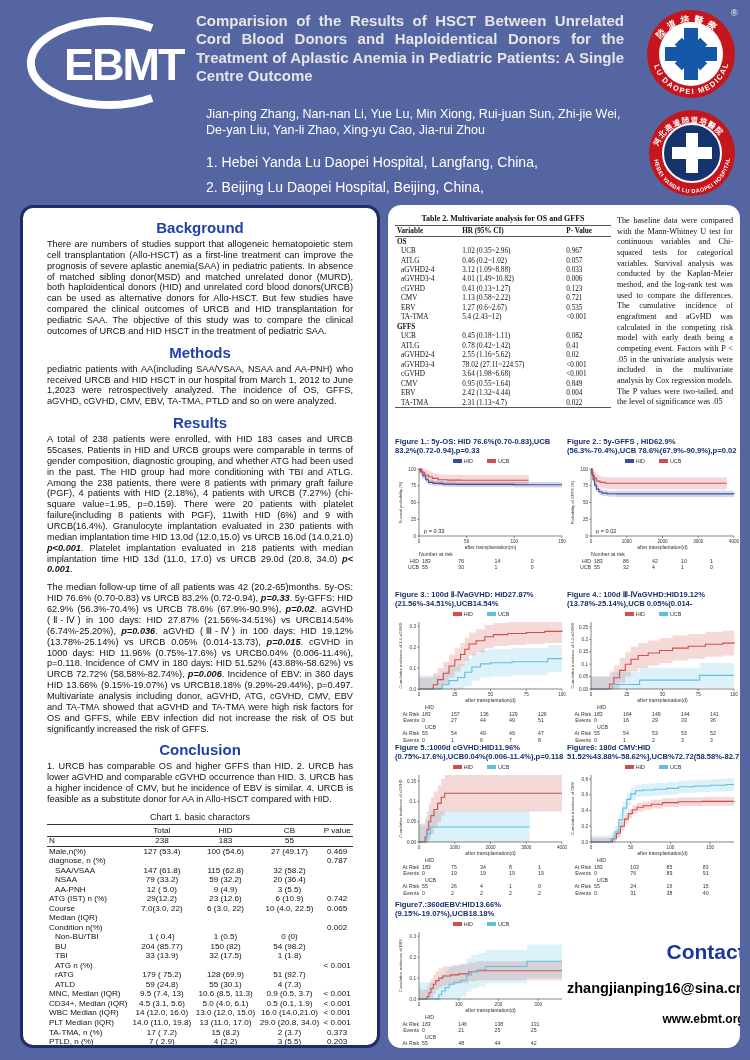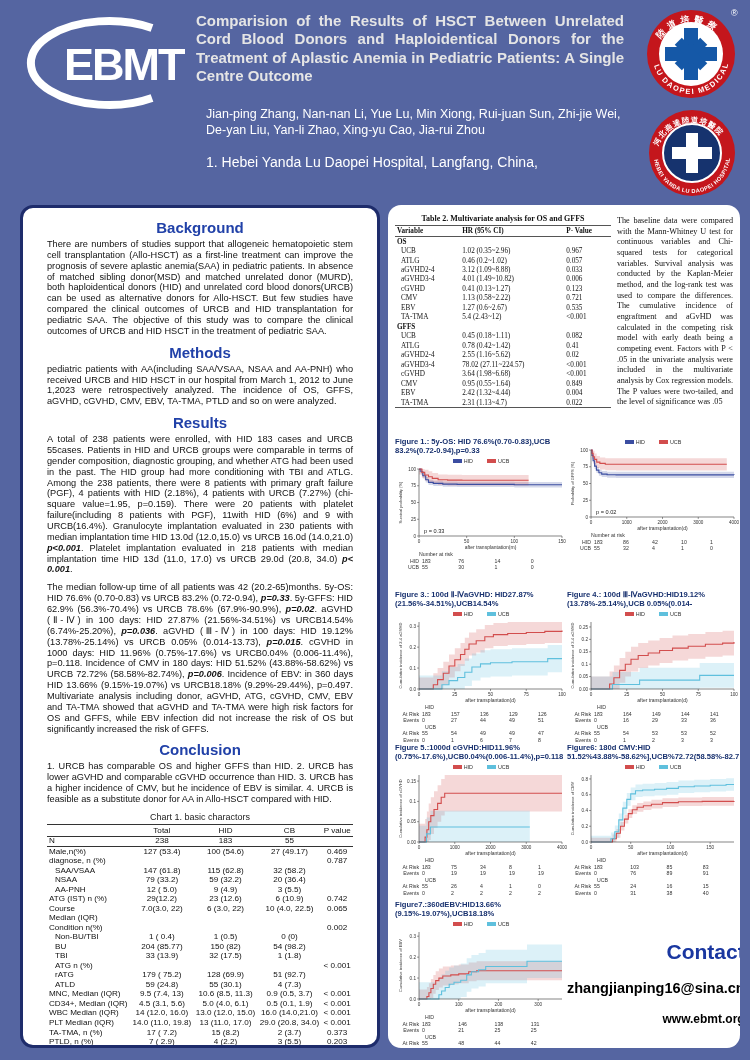--- a/index.html
+++ b/index.html
@@ -72,20 +72,21 @@
   <div class="hdr">
     <svg class="ebmt" width="178" height="100" viewBox="0 0 178 100">
       <path d="M 138 14 A 78 42 0 1 0 138 84" fill="none" stroke="#ffffff" stroke-width="8"></path>
       <text x="50" y="66" font-family="Liberation Sans, sans-serif" font-size="45" font-weight="bold" fill="#ffffff" letter-spacing="-2">EBMT</text>
     </svg>
 
     <div class="title">Comparision of the Results of HSCT Between Unrelated Cord Blood Donors and Haploidentical Donors for the Treatment of Aplastic Anemia in Pediatric Patients: A Single Centre Outcome</div>
     <div class="authors">Jian-ping Zhang, Nan-nan Li, Yue Lu, Min Xiong, Rui-juan Sun, Zhi-jie Wei, De-yan Liu, Yan-li Zhao, Xing-yu Cao, Jia-rui Zhou</div>
     <div class="affil">
       <div>1. Hebei Yanda Lu Daopei Hospital, Langfang, China,</div>
+      <div>2. Beijing Lu Daopei Hospital, Beijing, China,</div>
     </div>
 
     <svg class="logo1" width="96" height="96" viewBox="0 0 96 96">
       <defs>
         <path id="arcB1" d="M 10 50 A 38 38 0 0 0 86 50"></path>
         <path id="arcT1" d="M 13 44 A 36 36 0 0 1 83 44"></path>
       </defs>
       <circle cx="48" cy="48" r="44" fill="#c4161c"></circle>
       <circle cx="48" cy="48" r="32" fill="#ffffff"></circle>
       <g fill="#1558a7">
@@ -471,20 +472,21 @@
               <span class="riskvals" style="grid-template-columns: repeat(4, 1fr);">
                 <span class="riskval">55</span>
                 <span class="riskval">30</span>
                 <span class="riskval">1</span>
                 <span class="riskval">0</span>
               </span>
             </div>
           </div>
         </div>
         <div class="figblock">
+          <div class="figcap">Figure 2.: 5y-GFFS , HID62.9%(56.3%-70.4%),UCB 78.6%(67.9%-90.9%),p=0.02</div>
           <div class="figlegend">
             <span class="legitem">
               <span class="legswatch" style="background: rgb(59, 77, 161);"></span>
               <span>HID</span>
             </span>
             <span class="legitem">
               <span class="legswatch" style="background: rgb(210, 77, 77);"></span>
               <span>UCB</span>
             </span>
           </div>

